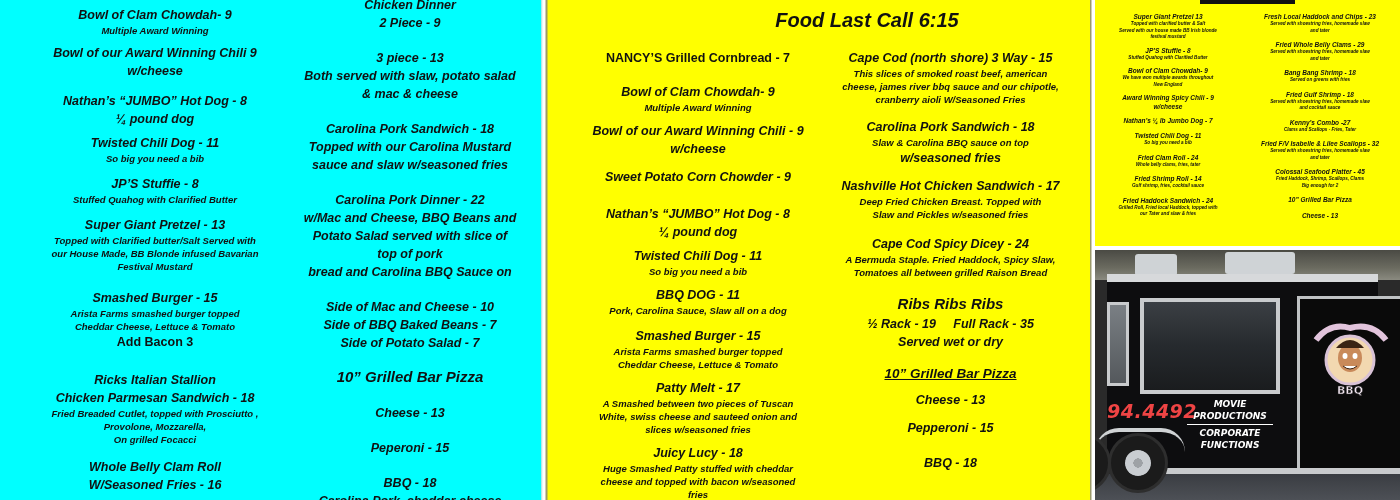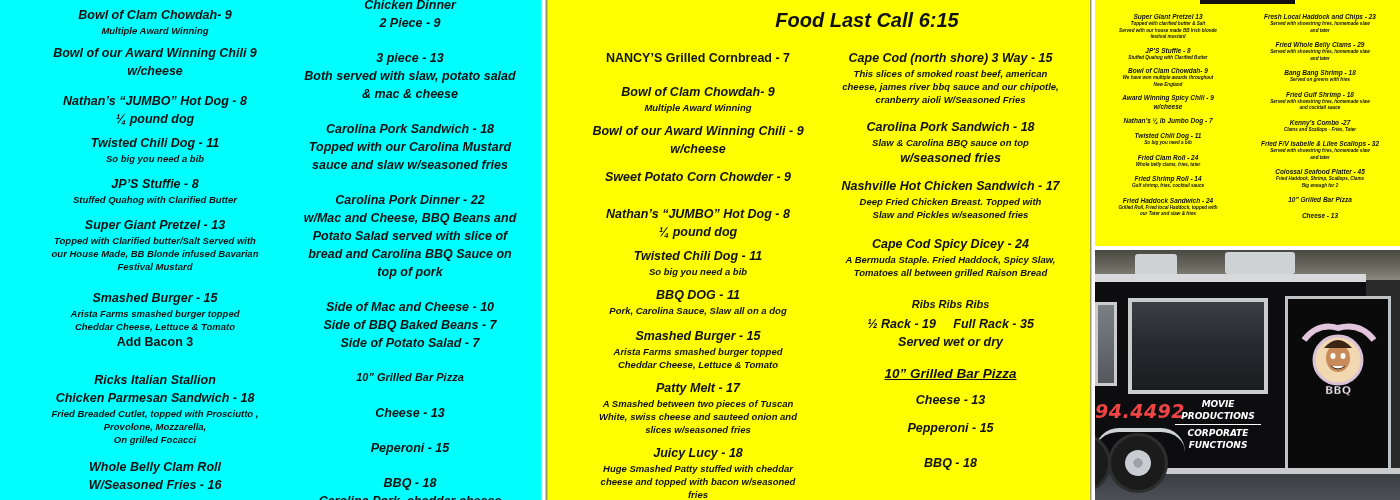--- a/index.html
+++ b/index.html
@@ -14,35 +14,35 @@
 
   .divider { position: absolute; top: 0; height: 500px; }
   .div1 { left: 541px; width: 7px; background: linear-gradient(90deg, #9fdede 0, #ffffff 2px, #ffffff 4px, #9c9a6a 5px, #9c9a6a 6px, #ffff00 7px); }
   .div2 { left: 1090px; width: 5px; background: linear-gradient(90deg, #9c9a6a 0, #9c9a6a 1px, #ffffff 2px, #ffffff 5px); }
   .div3 { position: absolute; left: 1095px; top: 246px; width: 305px; height: 4px; background: #ffffff; }
 
   .col { position: absolute; top: 0; text-align: center; font-style: italic; font-weight: bold; }
   .item { margin-bottom: 6px; }
   .title { font-size: 12.5px; line-height: 18px; }
   .desc { font-size: 9.5px; line-height: 13px; }
-  .hdr { font-size: 11px; line-height: 22px; }
+  .hdr { font-size: 15px; line-height: 22px; }
   .bigtitle { font-size: 20px; line-height: 26px; }
   .ul { text-decoration: underline; }
   .upright { font-style: normal; }
 
   
   .s-col { position: absolute; top: 0; text-align: center; font-style: italic; font-weight: bold; }
   .s-title { font-size: 6.5px; line-height: 9px; }
   .s-desc { font-size: 4.6px; line-height: 6.5px; font-weight: bold; }
   .s-topbar { position: absolute; left: 1200px; top: 0; width: 95px; height: 4px; background: #111; }
 
   
   .trees { position: absolute; left: 0; top: 0; width: 305px; height: 30px; background: linear-gradient(180deg, #4a4a44 0%, #6b6b60 60%, #8a8a80 100%); }
   .roofbox { position: absolute; top: 4px; height: 22px; background: #cfd3d6; border-radius: 3px; }
-  .trailer { position: absolute; left: 0; top: 24px; width: 271px; height: 196px; background: #0d0d0f; border-top: 8px solid #d7d9db; }
+  .trailer { position: absolute; left: 12px; top: 24px; width: 271px; height: 196px; background: #0d0d0f; border-top: 8px solid #d7d9db; }
   .win-left { position: absolute; left: 0; top: 20px; width: 22px; height: 84px; border: 3px solid #c9cbcd; background: linear-gradient(180deg,#7a7f84,#54585c); }
   .win-main { position: absolute; left: 33px; top: 16px; width: 140px; height: 96px; border: 4px solid #c9cbcd; background: linear-gradient(180deg,#3b3f44 0%, #262a2e 50%, #1a1c1e 100%); }
   .door { position: absolute; left: 190px; top: 14px; width: 106px; height: 176px; border: 3px solid #bfc2c4; background: #0a0a0a; }
   .phone { position: absolute; left: 0; top: 118px; font-family: "DejaVu Sans", sans-serif; font-weight: bold; font-style: italic; font-size: 19px; color: #ef4444; letter-spacing: 0.5px; }
   .services { position: absolute; left: 80px; top: 116px; width: 86px; text-align: center; color: #ffffff; font-family: "DejaVu Sans", sans-serif; font-weight: bold; font-style: italic; font-size: 9px; line-height: 12px; }
   .services .sep { height: 1px; background: #fff; margin: 2px 0; }
   .logo { position: absolute; left: 203px; top: 36px; width: 80px; height: 80px; }
   .wheel { position: absolute; top: 183px; width: 60px; height: 60px; border-radius: 50%; background: #1b1b1b; border: 3px solid #2e2e2e; }
   .hub { position: absolute; left: 14px; top: 14px; width: 26px; height: 26px; border-radius: 50%; background: radial-gradient(circle, #9ea2a6 0 25%, #c9cdd1 26% 70%, #7f8387 71%); }
   .fender { position: absolute; left: 0; top: 178px; width: 90px; height: 24px; border-top: 4px solid #cfd2d4; border-radius: 40px 40px 0 0; }
@@ -111,22 +111,22 @@
     </div>
     <div class="item" style="margin-bottom:17px">
       <div class="title">Carolina Pork Sandwich - 18</div>
       <div class="title">Topped with our Carolina Mustard</div>
       <div class="title">sauce and slaw w/seasoned fries</div>
     </div>
     <div class="item" style="margin-bottom:17px">
       <div class="title">Carolina Pork Dinner  - 22</div>
       <div class="title">w/Mac and Cheese, BBQ Beans and</div>
       <div class="title">Potato Salad served with slice of</div>
+      <div class="title">top of pork</div>
       <div class="title">bread and Carolina BBQ Sauce on</div>
-      <div class="title">top of pork</div>
     </div>
     <div class="item" style="margin-bottom:14px">
       <div class="title">Side of Mac and Cheese - 10</div>
       <div class="title">Side of BBQ Baked Beans - 7</div>
       <div class="title">Side of Potato Salad - 7</div>
     </div>
     <div class="hdr" style="margin-bottom:16px">10” Grilled Bar Pizza</div>
     <div class="title" style="margin-bottom:17px">Cheese - 13</div>
     <div class="title" style="margin-bottom:17px">Peperoni - 15</div>
     <div class="title">BBQ - 18</div>

